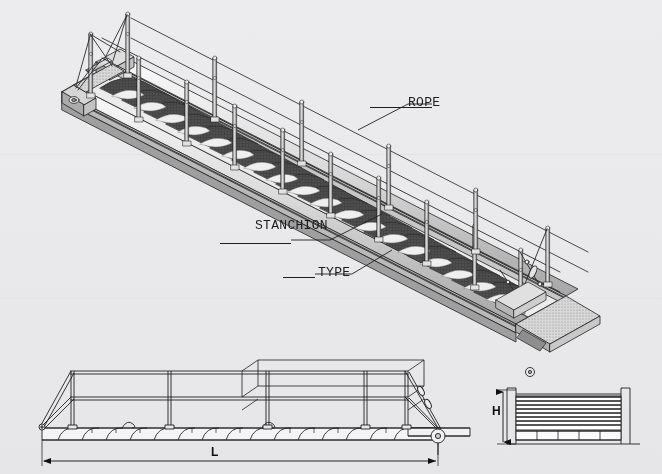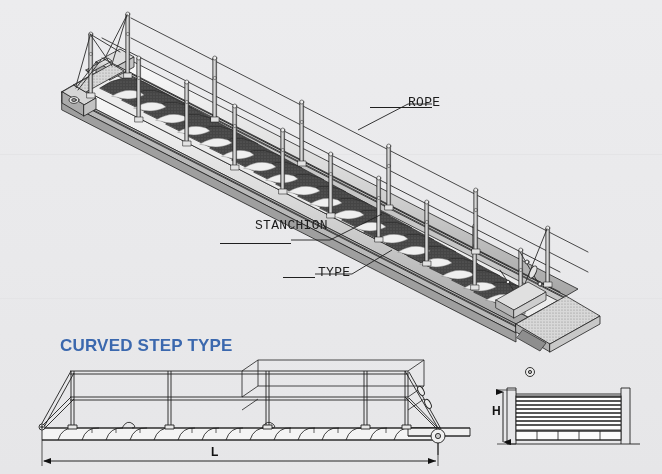--- a/index.html
+++ b/index.html
@@ -490,18 +490,17 @@
 
   <div class="lbl" style="left:376px;top:95px;">ROPE</div>
   <div style="position:absolute;left:370px;top:107px;width:62px;height:1px;background:#1f1f1f;"></div>
 
   <div class="lbl" style="left:223px;top:218px;">STANCHION</div>
   <div style="position:absolute;left:220px;top:243px;width:71px;height:1px;background:#1f1f1f;"></div>
 
   <div class="lbl" style="left:286px;top:265px;">TYPE</div>
   <div style="position:absolute;left:283px;top:277px;width:32px;height:1px;background:#1f1f1f;"></div>
 
-  <div id="title">CURVED STEP TYPE</div>
 
   <div class="dim" id="dimL">L</div>
   <div class="dim" id="dimH">H</div>
 
 </div>
 
 </body></html>

